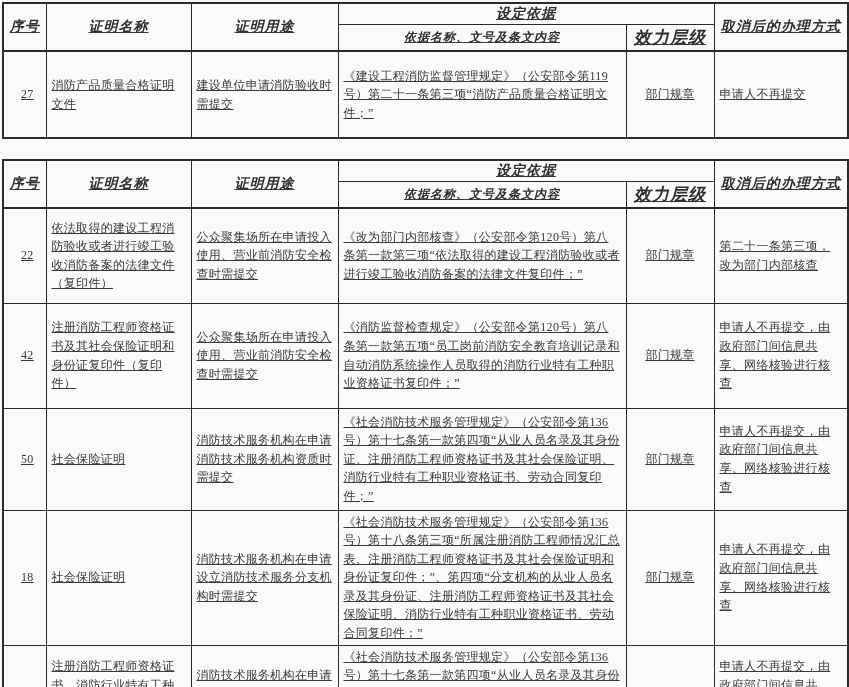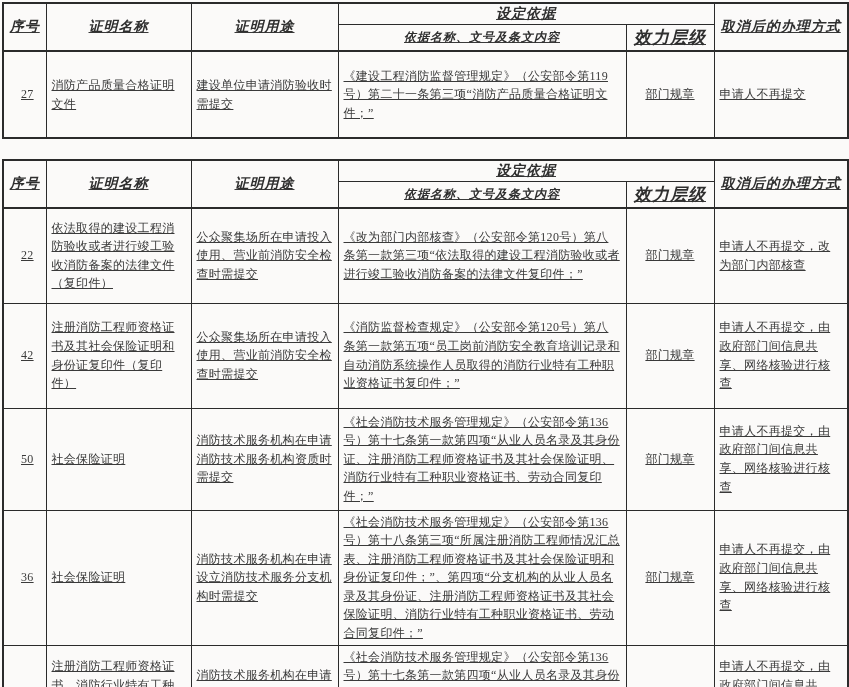--- a/index.html
+++ b/index.html
@@ -129,40 +129,40 @@
           <th class="sub2">效力层级</th>
         </tr>
       </thead>
       <tbody>
         <tr style="height:95px">
           <td class="c-no">22</td>
           <td class="c-l">依法取得的建设工程消防验收或者进行竣工验收消防备案的法律文件（复印件）</td>
           <td class="c-l">公众聚集场所在申请投入使用、营业前消防安全检查时需提交</td>
           <td class="c-l">《改为部门内部核查》（公安部令第120号）第八条第一款第三项“依法取得的建设工程消防验收或者进行竣工验收消防备案的法律文件复印件；”</td>
           <td class="c-no">部门规章</td>
-          <td class="c-l">申请人不再提交，改为部门内部核查</td>
+          <td class="c-l">第二十一条第三项，改为部门内部核查</td>
         </tr>
         <tr style="height:105px">
           <td class="c-no">42</td>
           <td class="c-l">注册消防工程师资格证书及其社会保险证明和身份证复印件（复印件）</td>
           <td class="c-l">公众聚集场所在申请投入使用、营业前消防安全检查时需提交</td>
           <td class="c-l">《消防监督检查规定》（公安部令第120号）第八条第一款第五项“员工岗前消防安全教育培训记录和自动消防系统操作人员取得的消防行业特有工种职业资格证书复印件；”</td>
           <td class="c-no">部门规章</td>
           <td class="c-l">申请人不再提交，由政府部门间信息共享、网络核验进行核查</td>
         </tr>
         <tr style="height:102px">
           <td class="c-no">50</td>
           <td class="c-l">社会保险证明</td>
           <td class="c-l">消防技术服务机构在申请消防技术服务机构资质时需提交</td>
           <td class="c-l">《社会消防技术服务管理规定》（公安部令第136号）第十七条第一款第四项“从业人员名录及其身份证、注册消防工程师资格证书及其社会保险证明、消防行业特有工种职业资格证书、劳动合同复印件；”</td>
           <td class="c-no">部门规章</td>
           <td class="c-l">申请人不再提交，由政府部门间信息共享、网络核验进行核查</td>
         </tr>
         <tr style="height:113px">
-          <td class="c-no">36</td>
+          <td class="c-no">18</td>
           <td class="c-l">社会保险证明</td>
           <td class="c-l">消防技术服务机构在申请设立消防技术服务分支机构时需提交</td>
           <td class="c-l">《社会消防技术服务管理规定》（公安部令第136号）第十八条第三项“所属注册消防工程师情况汇总表、注册消防工程师资格证书及其社会保险证明和身份证复印件；”、第四项“分支机构的从业人员名录及其身份证、注册消防工程师资格证书及其社会保险证明、消防行业特有工种职业资格证书、劳动合同复印件；”</td>
           <td class="c-no">部门规章</td>
           <td class="c-l">申请人不再提交，由政府部门间信息共享、网络核验进行核查</td>
         </tr>
         <tr style="height:82px">
           <td class="c-no">32</td>
           <td class="c-l">注册消防工程师资格证书、消防行业特有工种职业资格证书（复印件）</td>
           <td class="c-l">消防技术服务机构在申请消防技术服务机构资质时需提交</td>

